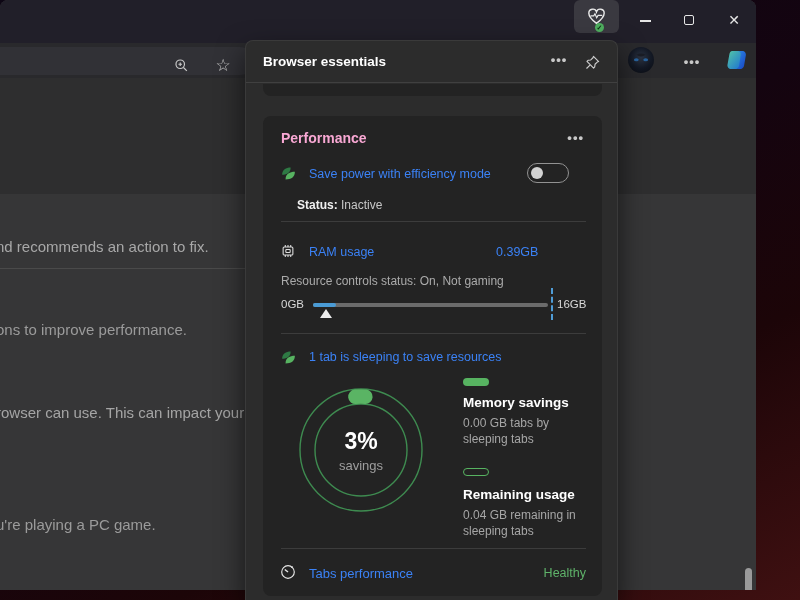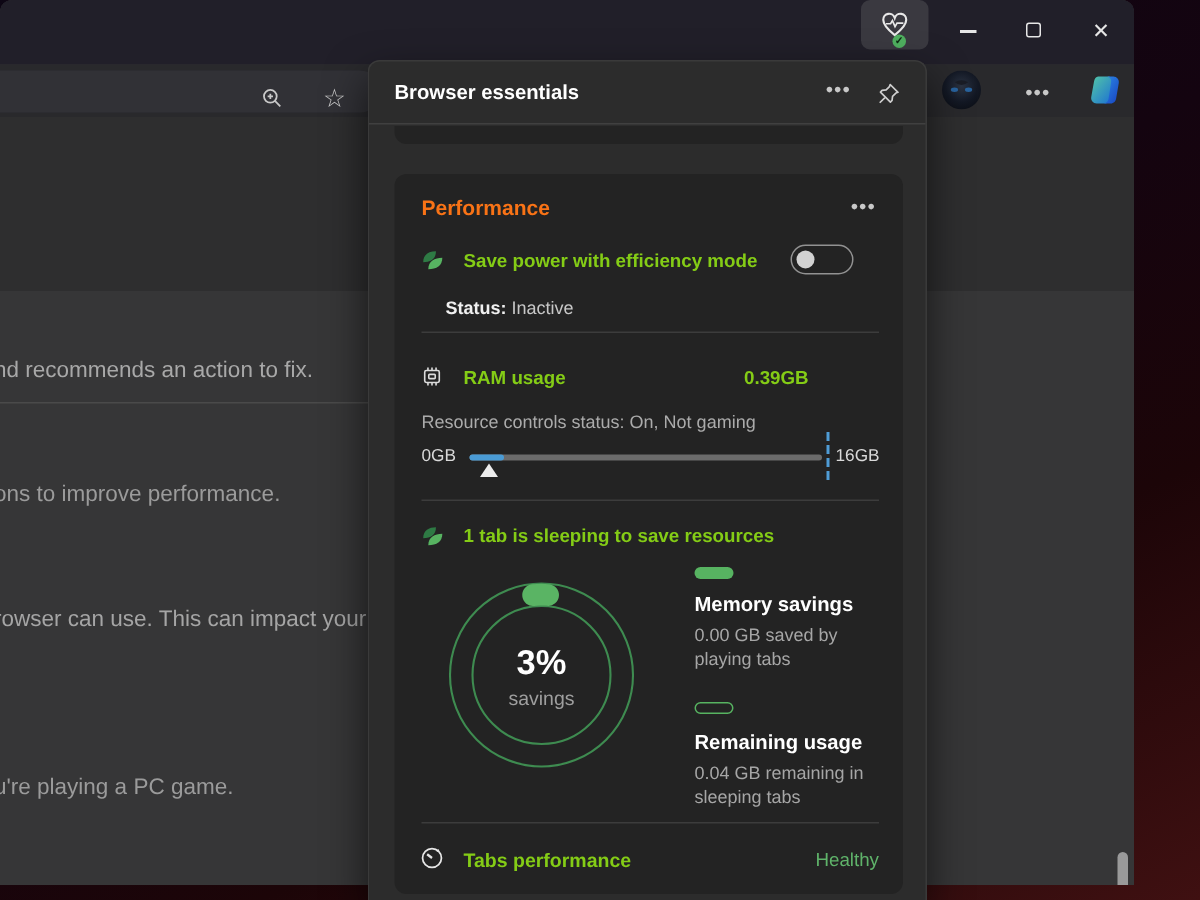--- a/index.html
+++ b/index.html
@@ -40,25 +40,25 @@
   #panel { left:245px; top:40px; width:373px; height:560px; background:#2c2c2c; border-radius:8px 8px 0 0; box-shadow:0 12px 28px rgba(0,0,0,.6); border:1px solid #3a3a3a; border-bottom:none; }
   #panel-header { left:0; top:0; width:100%; height:42px; border-bottom:1px solid #404040; }
   #panel-title { left:17px; top:13px; font-size:13.5px; font-weight:bold; color:#fff; }
   #panel-more { left:300px; top:11px; width:26px; height:20px; text-align:center; }
   #panel-pin { left:334px; top:9px; width:24px; height:24px; display:flex; align-items:center; justify-content:center; }
 
   #partial-card { left:17px; top:43px; width:339px; height:12px; background:#232323; border-radius:0 0 8px 8px; }
 
   #perf-card { left:17px; top:75px; width:339px; height:480px; background:#232323; border-radius:8px; }
   .card-divider { position:absolute; left:18px; width:305px; height:1px; background:#3c3c3c; }
-  #perf-title { left:18px; top:14px; font-size:14px; font-weight:bold; color:#f97316; }
+  #perf-title { left:18px; top:14px; font-size:14px; font-weight:bold; color:#f9a8d4; }
   #perf-more { left:293px; top:14px; width:28px; text-align:right; }
 
   .row-icon { position:absolute; width:18px; height:18px; display:flex; align-items:center; justify-content:center; }
-  .row-label { position:absolute; font-size:12.5px; font-weight:bold; color:#84cc16; }
+  .row-label { position:absolute; font-size:12.5px; font-weight:normal; color:#3b82f6; }
   .row-sub { position:absolute; font-size:12px; color:#ababab; }
 
   
   #efficiency-toggle { left:264px; top:47px; width:42px; height:20px; border:1px solid #929292; border-radius:10px; background:transparent; }
   #efficiency-knob { position:absolute; left:3px; top:3px; width:12px; height:12px; border-radius:50%; background:#d2d2d2; }
 
   
   #slider-track { left:50px; top:187px; width:235px; height:4px; background:#6b6b6b; border-radius:2px; }
   #slider-fill { position:absolute; left:0; top:0; width:23px; height:4px; background:#4a9bd5; border-radius:2px; }
   #slider-marker { left:57px; top:193px; width:0; height:0; border-left:6px solid transparent; border-right:6px solid transparent; border-bottom:9px solid #ececec; }
@@ -235,21 +235,21 @@
         <circle cx="70" cy="70" r="61" fill="none" stroke="#3e8b50" stroke-width="1.4"></circle>
         <circle cx="70" cy="70" r="46" fill="none" stroke="#3e8b50" stroke-width="1.4"></circle>
         <circle cx="70" cy="70" r="53.5" fill="none" stroke="#5ab464" stroke-width="14.5" stroke-linecap="round" stroke-dasharray="10 326" transform="rotate(-96 70 70)"></circle>
       </svg>
     </div>
     <div id="donut-value" class="abs">3%</div>
     <div id="donut-label" class="abs">savings</div>
 
     <div id="legend-pill-memory" class="legend-pill"></div>
     <div class="legend-title" style="top:279px;">Memory savings</div>
-    <div class="legend-desc" style="top:299px;">0.00 GB saved by playing tabs</div>
+    <div class="legend-desc" style="top:299px;">0.00 GB tabs by sleeping tabs</div>
 
     <div id="legend-pill-remaining" class="legend-pill"></div>
     <div class="legend-title" style="top:371px;">Remaining usage</div>
     <div class="legend-desc" style="top:391px;">0.04 GB remaining in sleeping tabs</div>
 
     <div class="card-divider" style="top:432px;"></div>
 
     <div class="row-icon" style="left:16px; top:447px;">
       <svg viewBox="0 0 20 20" width="18" height="18" fill="none" stroke="#e6e6e6" stroke-width="1.3">
         <circle cx="10" cy="10" r="7"></circle>

